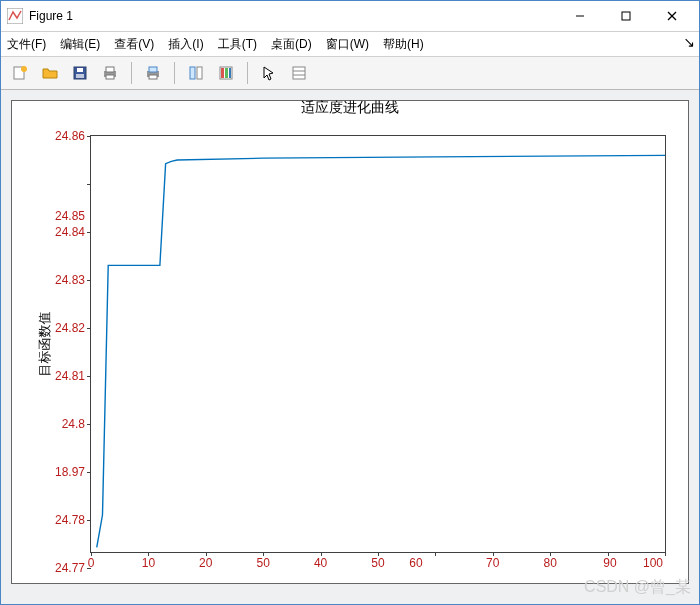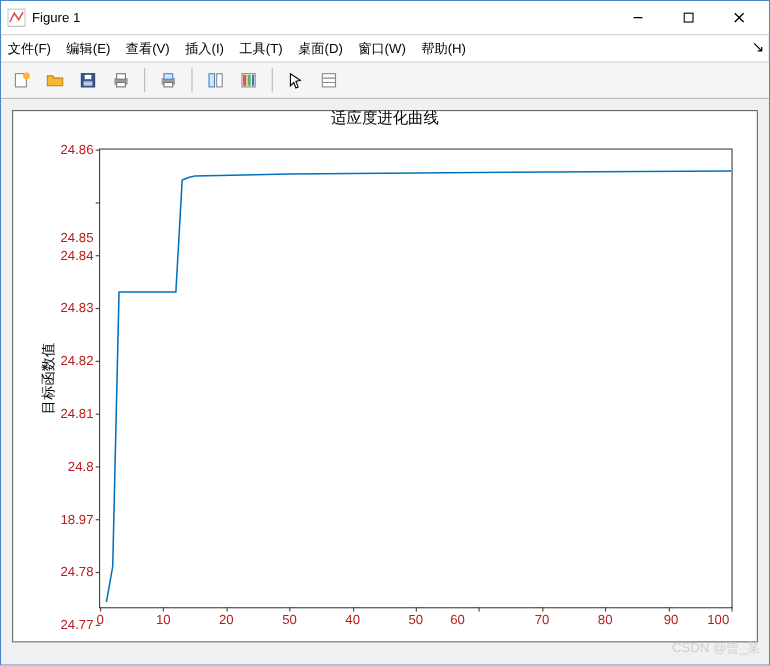--- a/index.html
+++ b/index.html
@@ -72,21 +72,21 @@
   .ylabel-wrap {
     position:absolute; left:-56px; top:0; bottom:0; width:20px;
     display:flex; align-items:center; justify-content:center;
   }
   .ylabel {
     transform:rotate(-90deg); white-space:nowrap; font-size:13px;
   }
   svg.line { position:absolute; left:0; top:0; width:100%; height:100%; }
   .watermark {
     position:absolute; right:8px; bottom:6px; color:#d0d0d0;
-    font-size:12px; pointer-events:none;
+    font-size:16px; pointer-events:none;
   }
 </style>
 </head>
 <body>
 
 <div class="titlebar">
   <span class="app-icon">
     <svg viewBox="0 0 16 16">
         <rect x="0" y="0" width="16" height="16" fill="#fff" stroke="#888"></rect>
         <path d="M2 12 L6 4 L10 10 L14 3" stroke="#d9534f" stroke-width="1.5" fill="none"></path>

